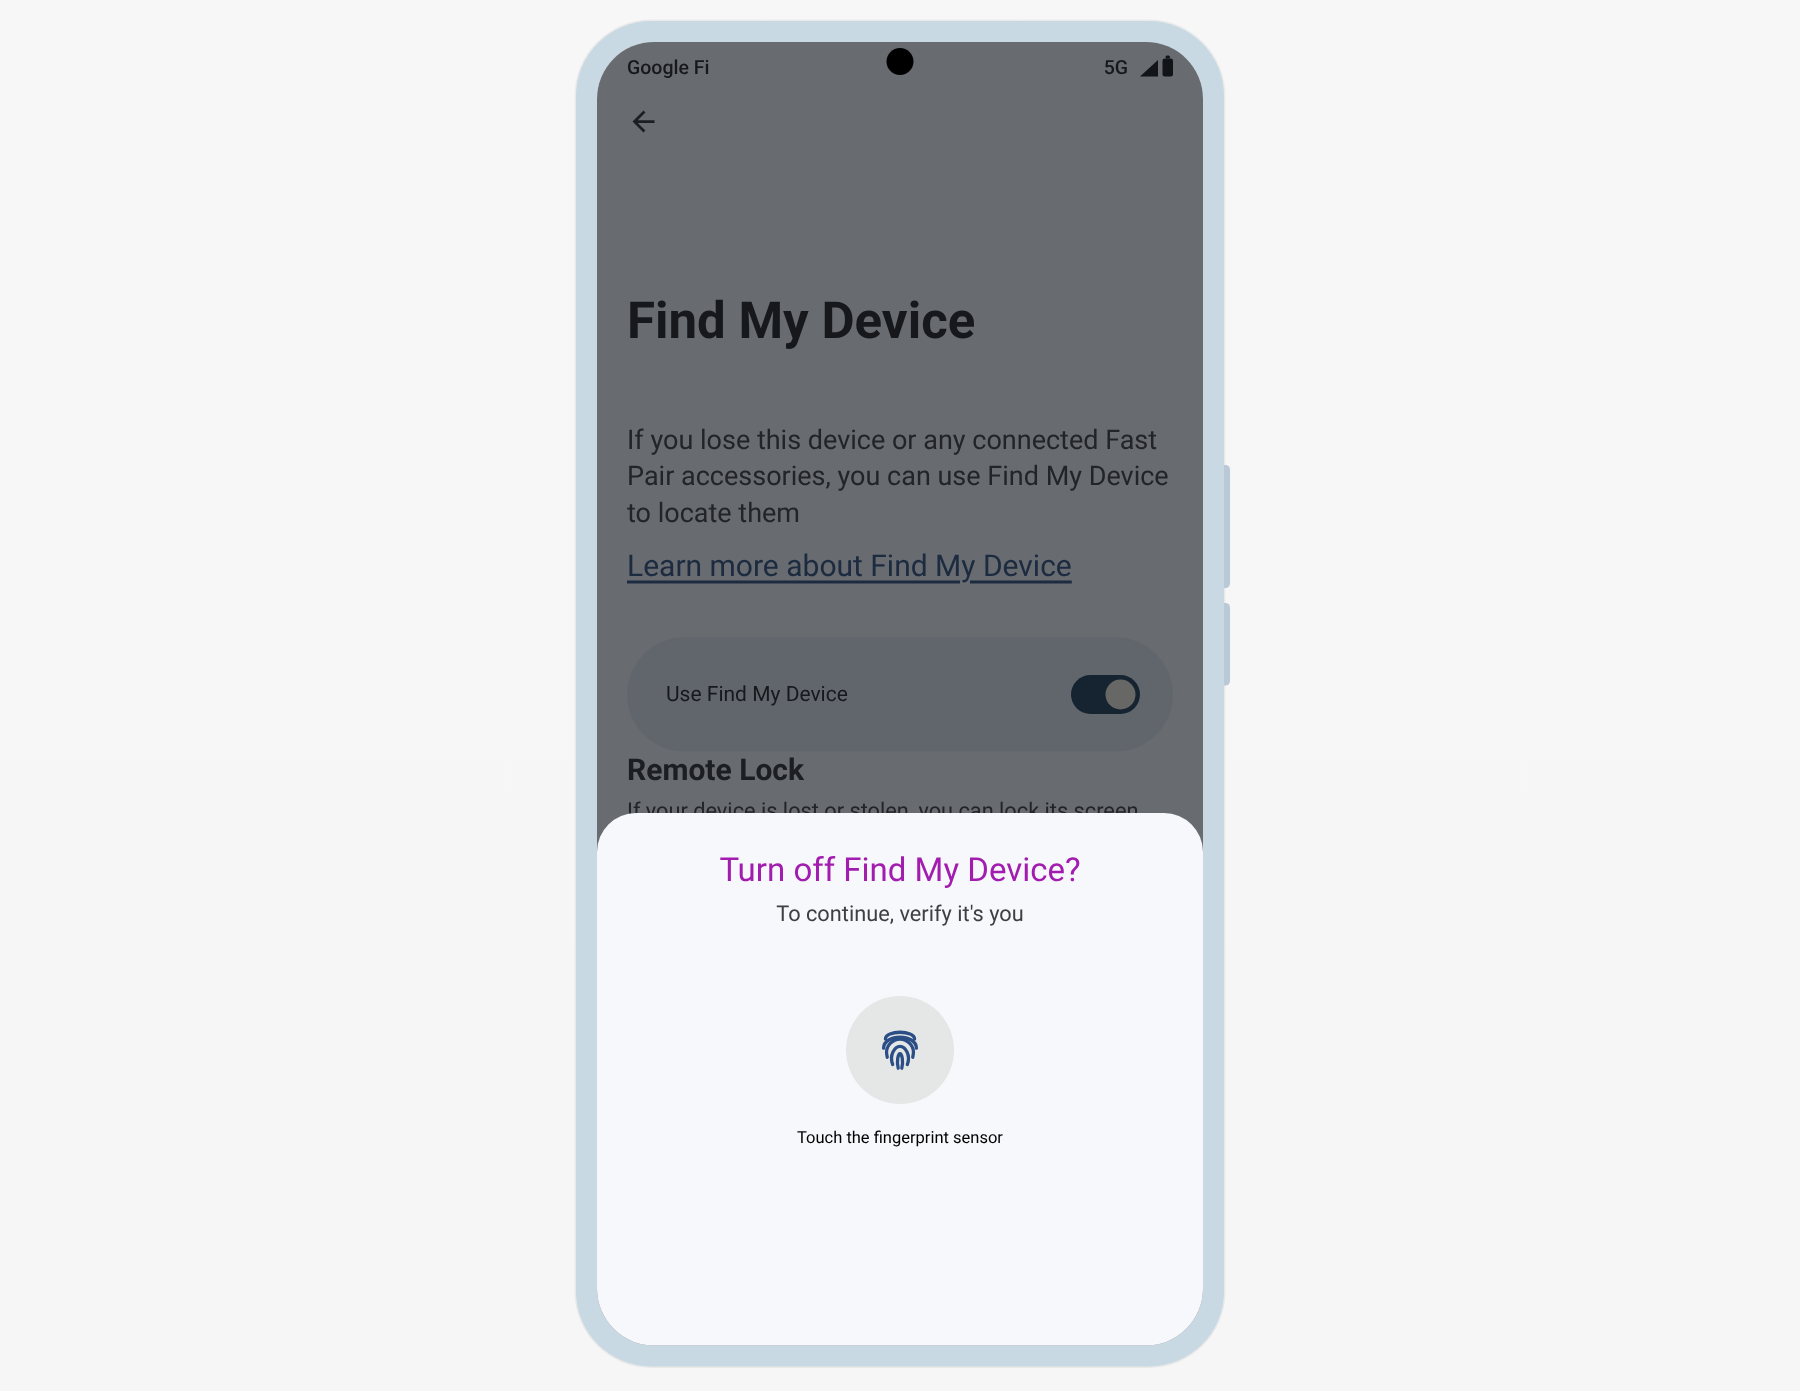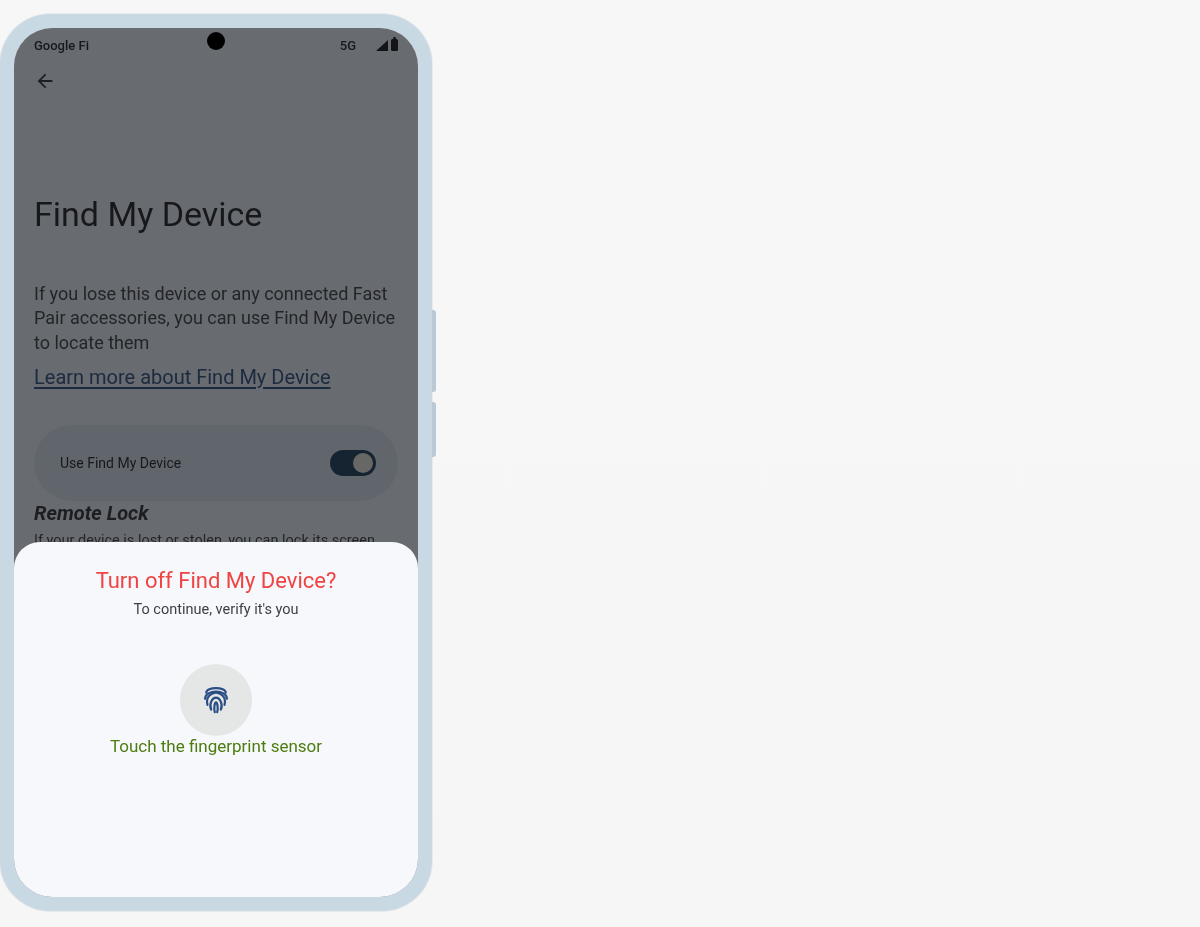--- a/index.html
+++ b/index.html
@@ -11,21 +11,21 @@
     align-items: flex-start;
     justify-content: center;
     font-family: -apple-system, BlinkMacSystemFont, "Segoe UI", Roboto, Helvetica, Arial, sans-serif;
   }
   .stage {
     width: 1200px;
     height: 927px;
     background: linear-gradient(#f7f7f7,#f6f6f6);
     display:flex;
     align-items:flex-start;
-    justify-content:flex-start;
+    justify-content:center;
   }
   .phone {
     margin-top: 14px;
     width: 432px;
     height: 897px;
     background: #c9d9e4;
     border-radius: 50px;
     position: relative;
     box-shadow: 0 0 0 1px rgba(0,0,0,0.05);
   }
@@ -71,41 +71,41 @@
   }
   .statusbar {
     height:30px;
     display:flex;
     align-items:center;
     justify-content:space-between;
     font-size:13px;
     font-weight:500;
     padding-top:4px;
   }
-  .status-right { display:flex; align-items:center; gap:20px; }
+  .status-right { display:flex; align-items:center; gap:8px; }
   .status-icons { display:flex; align-items:center; gap:3px; }
   .punchhole {
     position:absolute;
     top:18px;
     left:50%;
     transform:translateX(-50%);
     width:18px; height:18px;
     background:#000;
     border-radius:50%;
     z-index:20;
   }
   .topnav {
     height:50px;
     display:flex;
     align-items:center;
   }
   .back-arrow { width:22px; height:22px; color:#2b2c2f; }
   .page-title {
     font-size:34px;
-    font-weight:400;
+    font-weight:700;
     margin-top:86px;
     letter-spacing:0px;
     color:#1b1c1f;
   }
   .page-desc {
     margin-top:48px;
     font-size:18px;
     line-height:1.35;
     color:#3a3b3d;
   }
@@ -138,21 +138,20 @@
     content:"";
     position:absolute;
     right:3px; top:3px;
     width:20px;height:20px;
     background:#efe9de;
     border-radius:50%;
   }
   .section-title {
     font-size:20px;
     color:#2a2b2e;
-    font-style:italic;
   }
   .section-desc {
     margin-top:6px;
     font-size:14.5px;
     line-height:1.35;
     color:#3a3b3d;
   }
 
   .sheet {
     position:absolute;
@@ -162,43 +161,44 @@
     border-radius:26px 26px 0 0;
     z-index:10;
     padding:22px 20px 14px;
     display:flex;
     flex-direction:column;
     align-items:center;
   }
   .sheet-title {
     font-size:22px;
     font-weight:400;
-    color:#ef4444;
+    color:#a21caf;
     text-align:center;
     margin-top:4px;
   }
   .sheet-sub {
     margin-top:8px;
     font-size:14.5px;
     color:#3e3f42;
     text-align:center;
   }
   .fp-circle {
     margin-top:46px;
     width:72px;height:72px;
     background:#e5e7e6;
     border-radius:50%;
     display:flex;
     align-items:center;
     justify-content:center;
   }
   .fp-icon { width:30px; height:34px; color:#2a4e85; }
   .fp-caption {
-    font-size:17px;
-    color:#4d7c0f;
+    margin-top:16px;
+    font-size:11px;
+    color:#000000;
   }
   .sheet-footer {
     margin-top:auto;
     width:100%;
     padding-left:4px;
     padding-bottom:8px;
   }
   .use-pin {
     font-size:15px;
     color:#2a4e85;

